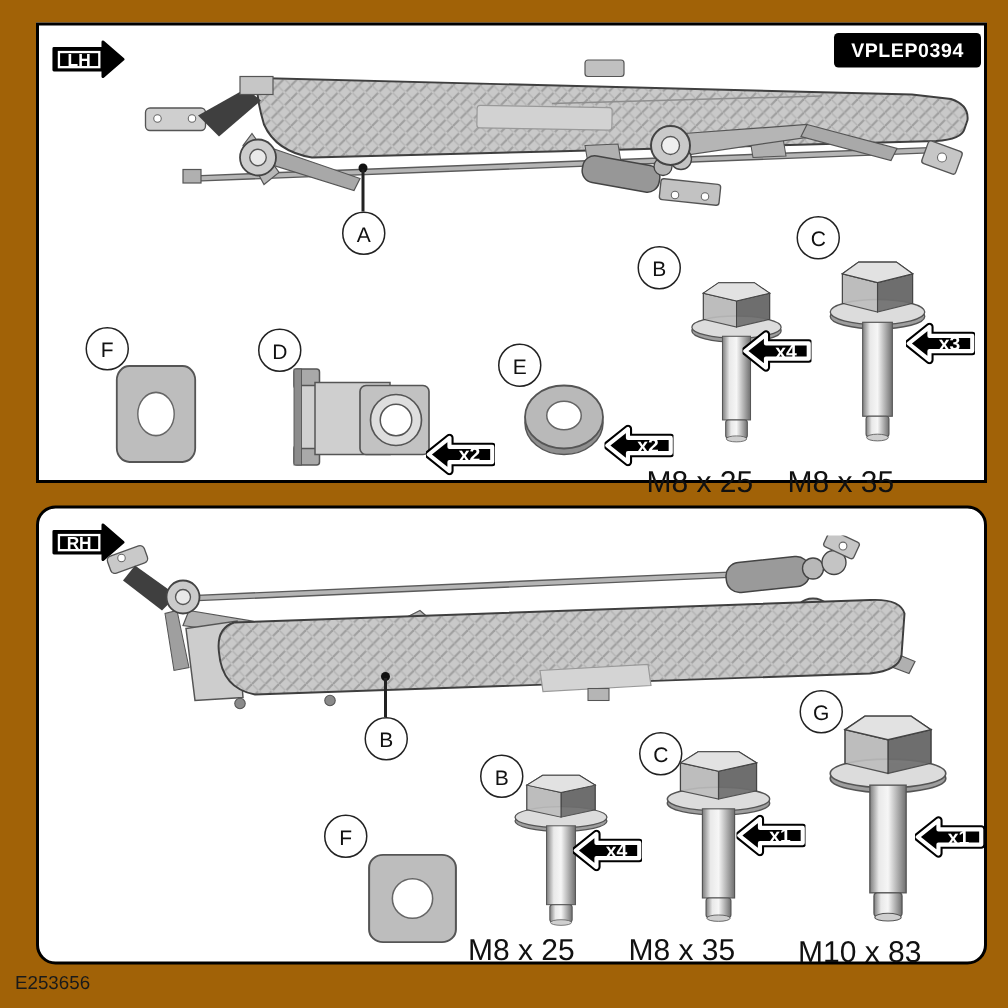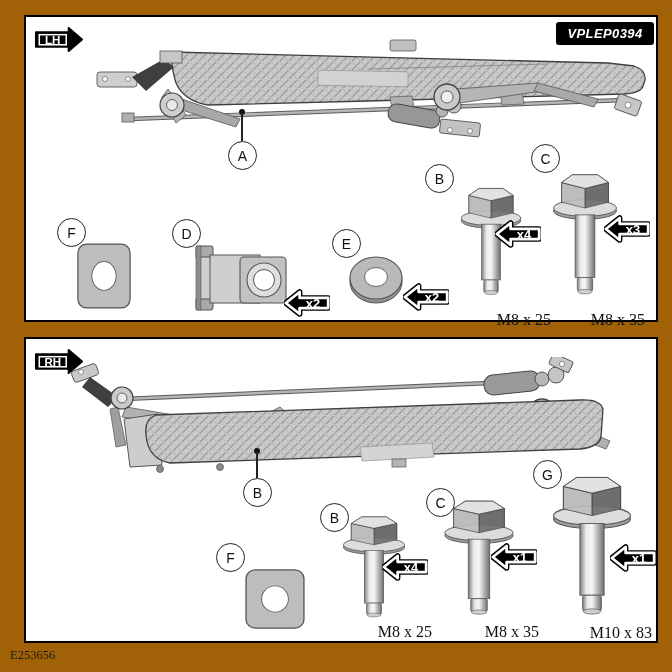--- a/index.html
+++ b/index.html
@@ -1,31 +1,31 @@
 <!DOCTYPE html>
 <html><head>
 <meta charset="utf-8">
 <style>
   html,body{margin:0;padding:0;background:#fff;}
   #stage{position:relative;width:672px;height:672px;background:#a16207;
          font-family:"Liberation Sans",sans-serif;overflow:hidden;padding-left:44px;}
   .panel{position:absolute;left:24px;width:630px;border:2px solid #000;background:#fff;}
   #panel-lh{top:15px;height:303px;}
-  #panel-rh{top:337px;height:302px;}
+  #panel-rh{top:337px;height:302px;border-radius:13px;}
   .abs{position:absolute;}
   .code-box{position:absolute;background:#000;color:#fff;border-radius:3px;
             width:98px;height:23px;display:flex;align-items:center;justify-content:center;
-            font-size:13px;font-weight:bold;letter-spacing:.4px;font-style:italic;}
+            font-size:13px;font-weight:bold;letter-spacing:.4px;}
   .callout{position:absolute;width:27px;height:27px;border:1.4px solid #222;border-radius:50%;
            background:#fff;display:flex;align-items:center;justify-content:center;
            font-size:14px;color:#111;}
   .leader{position:absolute;width:1.6px;background:#222;}
   .dot{position:absolute;width:6px;height:6px;border-radius:50%;background:#111;}
-  .size-label{position:absolute;width:120px;text-align:right;font-size:16px;color:#111;font-family:Liberation Serif, serif;}
-  .figcode{position:absolute;left:10px;top:648px;font-size:12.5px;color:#1a1a1a;font-family:Liberation Serif, serif;}
+  .size-label{position:absolute;width:120px;text-align:left;font-size:20px;color:#111;}
+  .figcode{position:absolute;left:10px;top:648px;font-size:12.5px;color:#1a1a1a;}
   .qty-text{fill:#fff;font-weight:bold;font-size:14px;font-family:"Liberation Sans",sans-serif;}
   .side-text{fill:#fff;font-weight:bold;font-size:12px;font-family:"Liberation Sans",sans-serif;}
   svg{display:block;}
 </style>
 </head>
 <body>
 
 <div id="stage">
 
   <svg width="0" height="0" style="position:absolute">

